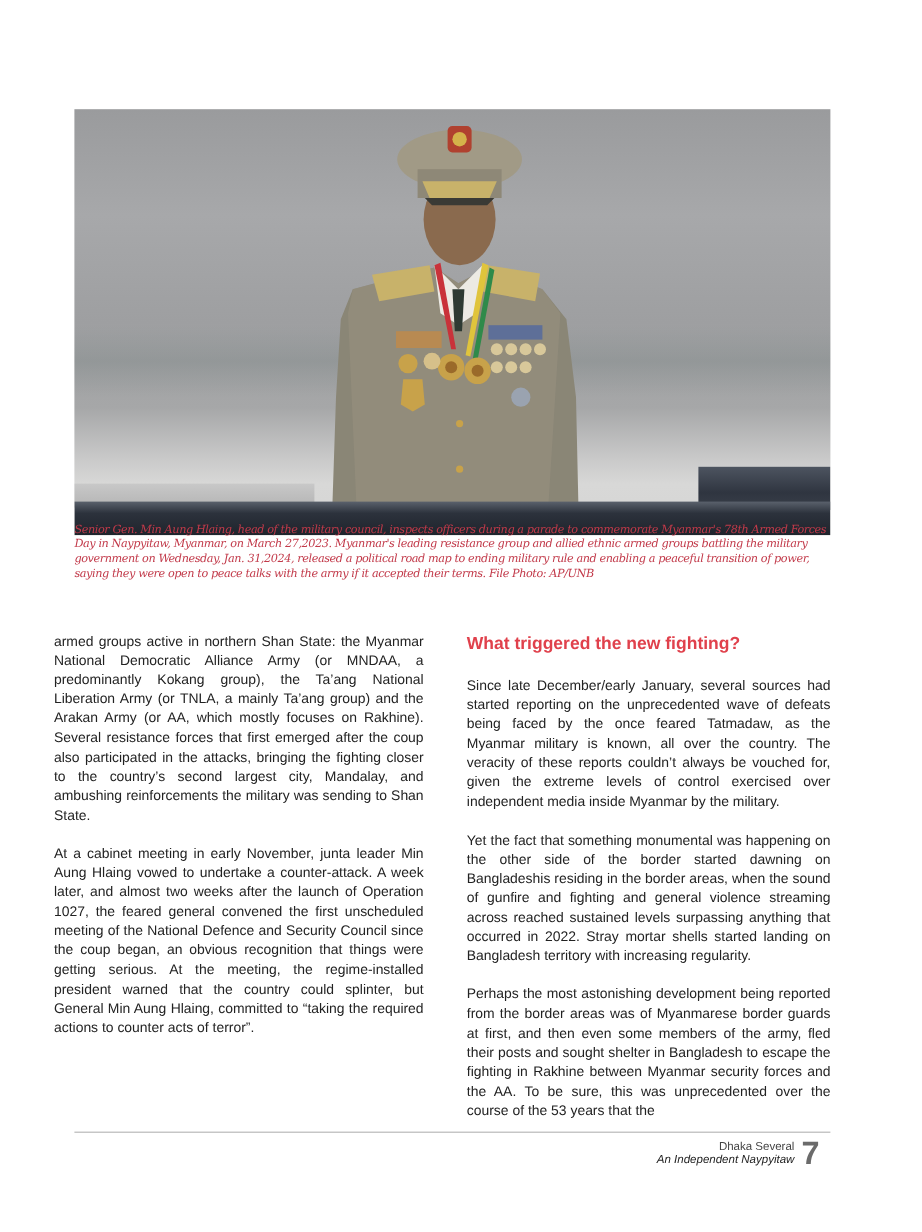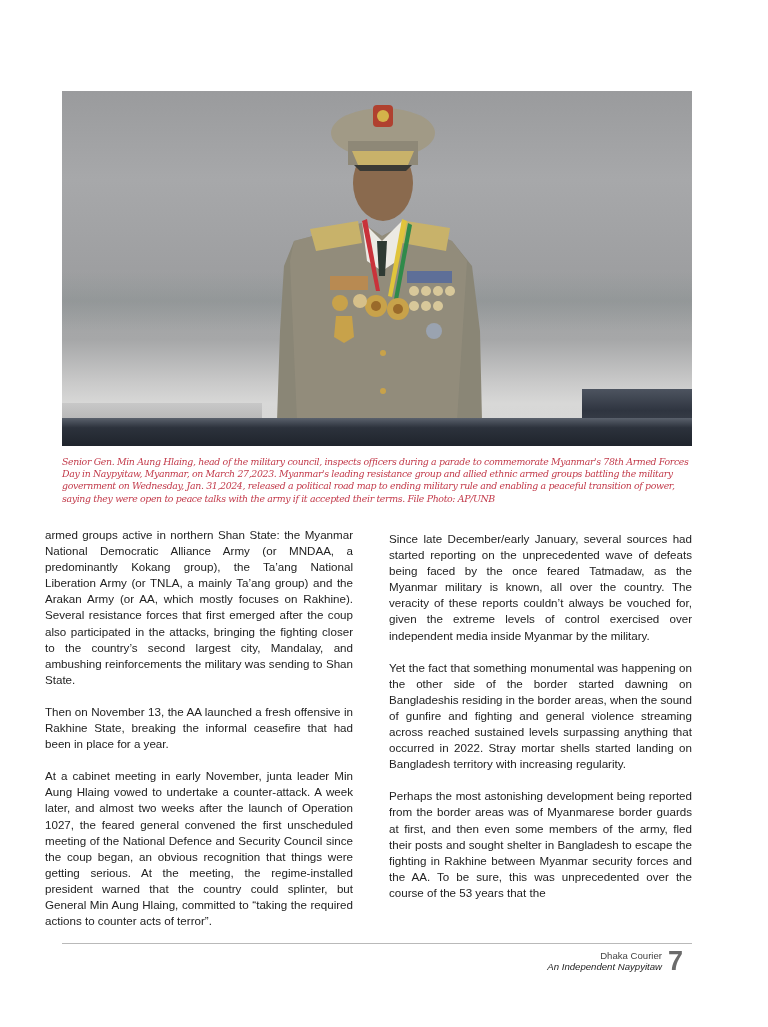--- a/index.html
+++ b/index.html
@@ -10,21 +10,21 @@
     overflow: hidden;
     background: linear-gradient(180deg, #9a9b9d 0%, #a7a8aa 25%, #9e9fa1 50%, #a6a7a8 70%, #c9c9c9 82%, #d8d8d7 88%, #d5d5d4 100%);
   }
   .photo .haze { position:absolute; left:0; right:0; top:180px; height:60px; background: linear-gradient(180deg, rgba(140,150,150,0) 0%, rgba(120,130,130,0.35) 50%, rgba(160,160,160,0) 100%); }
   .photo .rail-right { position:absolute; left:520px; right:0; top:298px; height:36px; background: linear-gradient(180deg,#4d5460 0%, #2f3540 60%, #3a404a 100%); }
   .photo .rail-bottom { position:absolute; left:0; right:0; top:327px; height:28px; background: linear-gradient(180deg,#5a616c 0%, #2c323c 35%, #1f242c 100%); }
   .photo .rail-left { position:absolute; left:0; width:200px; top:312px; height:20px; background: linear-gradient(180deg, #c8c8c8, #b4b4b4); }
   .photo svg { position:absolute; left:0; top:0; }
 
   .caption {
-    position: absolute; left: 62px; top: 456px; width: 632px;
+    position: absolute; left: 62px; top: 436px; width: 632px;
     font-family: "DejaVu Serif", serif; font-style: italic;
     font-size: 9.4px; line-height: 12.2px; color: #c23a4a;
     letter-spacing: -0.35px;
   }
 
   .col {
     position: absolute; top: 527px; width: 308px;
     font-family: "Liberation Sans", sans-serif; font-size: 11.6px; line-height: 16.1px;
     color: #222222; text-align: justify;
   }
@@ -98,29 +98,29 @@
     <rect x="311" y="14" width="20" height="22" rx="4" fill="#b0412f"></rect>
     <circle cx="321" cy="25" r="6" fill="#d4b24a"></circle>
   </svg>
   <div class="rail-bottom"></div>
 </div>
 
 <div class="caption">Senior Gen. Min Aung Hlaing, head of the military council, inspects officers during a parade to commemorate Myanmar's 78th Armed Forces Day in Naypyitaw, Myanmar, on March 27,2023. Myanmar's leading resistance group and allied ethnic armed groups battling the military government on Wednesday, Jan. 31,2024, released a political road map to ending military rule and enabling a peaceful transition of power, saying they were open to peace talks with the army if it accepted their terms. File Photo: AP/UNB</div>
 
 <div class="col col-left">
   <p>armed groups active in northern Shan State: the Myanmar National Democratic Alliance Army (or MNDAA, a predominantly Kokang group), the Ta’ang National Liberation Army (or TNLA, a mainly Ta’ang group) and the Arakan Army (or AA, which mostly focuses on Rakhine). Several resistance forces that first emerged after the coup also participated in the attacks, bringing the fighting closer to the country’s second largest city, Mandalay, and ambushing reinforcements the military was sending to Shan State.</p>
-  <p>Then on November 13, the AA launched a fresh offensive in Rakhine State, breaking the informal ceasefire that had been in place for a year.</p>
   <p>At a cabinet meeting in early November, junta leader Min Aung Hlaing vowed to undertake a counter-attack. A week later, and almost two weeks after the launch of Operation 1027, the feared general convened the first unscheduled meeting of the National Defence and Security Council since the coup began, an obvious recognition that things were getting serious. At the meeting, the regime-installed president warned that the country could splinter, but General Min Aung Hlaing, committed to “taking the required actions to counter acts of terror”.</p>
 </div>
 
 <div class="col col-right">
+  <h2>What triggered the new fighting?</h2>
   <p class="lead">Since late December/early January, several sources had started reporting on the unprecedented wave of defeats being faced by the once feared Tatmadaw, as the Myanmar military is known, all over the country. The veracity of these reports couldn’t always be vouched for, given the extreme levels of control exercised over independent media inside Myanmar by the military.</p>
   <p>Yet the fact that something monumental was happening on the other side of the border started dawning on Bangladeshis residing in the border areas, when the sound of gunfire and fighting and general violence streaming across reached sustained levels surpassing anything that occurred in 2022. Stray mortar shells started landing on Bangladesh territory with increasing regularity.</p>
   <p>Perhaps the most astonishing development being reported from the border areas was of Myanmarese border guards at first, and then even some members of the army, fled their posts and sought shelter in Bangladesh to escape the fighting in Rakhine between Myanmar security forces and the AA. To be sure, this was unprecedented over the course of the 53 years that the</p>
 </div>
 
 <div class="rule"></div>
 
 <div class="footer">
-  <div class="pub">Dhaka Courier</div>
+  <div class="pub">Dhaka Several</div>
   <div class="tag">An Independent Naypyitaw</div>
 </div>
 <div class="page-num">7</div>
 
 </body></html>

